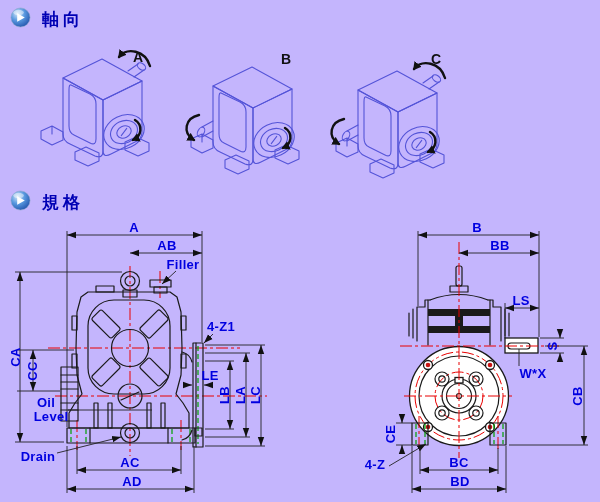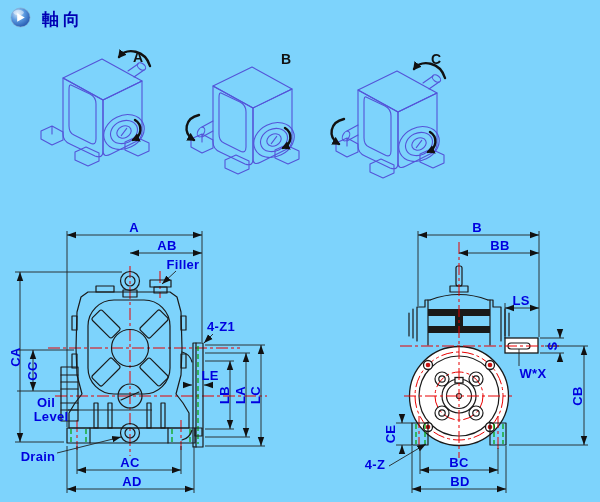--- a/index.html
+++ b/index.html
@@ -1,16 +1,16 @@
 <!DOCTYPE html>
 <html><head>
 <meta charset="utf-8">
 <style>
   html,body{margin:0;padding:0;background:#fff;}
-  #page{position:relative;width:600px;height:502px;background:#7dd3fc;overflow:hidden;
+  #page{position:relative;width:600px;height:502px;background:#c4b5fd;overflow:hidden;
         font-family:"Liberation Sans",sans-serif;}
   .hdr{position:absolute;left:0;width:100%;height:26px;}
   .hdr .bullet{position:absolute;left:10px;top:0;width:21px;height:21px;display:block;}
   .hdr .hdr-text{position:absolute;left:42px;top:1px;font-size:17px;font-weight:bold;
         color:#0000b4;letter-spacing:4px;font-family:"Liberation Sans",sans-serif;}
   svg{position:absolute;left:0;}
   
   .bl{stroke:#1a1a1a;fill:none;stroke-width:1.2;stroke-linejoin:round;stroke-linecap:round;}
   .blf{fill:#1a1a1a;stroke:none;}
   .wf{fill:#ffffff;stroke:#1a1a1a;stroke-width:1.3;}
@@ -100,20 +100,37 @@
       <use href="#gb"></use>
         <use href="#tshaft"></use>
         <use href="#sshaft"></use>
         <use href="#tarrow"></use>
         <use href="#sarrow"></use>
         <use href="#harrow"></use>
     </g>
     <text class="vlab" x="436" y="26">C</text>
   </svg>
 
+  <div class="hdr" style="top:190px">
+    <span class="bullet">
+      <svg width="21" height="21" viewBox="0 0 22 22" style="position:static">
+        <defs>
+          <radialGradient id="sg2" cx="35%" cy="30%" r="80%">
+            <stop offset="0" stop-color="#d2e6f8"></stop>
+              <stop offset="0.45" stop-color="#5a9ae0"></stop>
+              <stop offset="1" stop-color="#1d4ea8"></stop>
+          </radialGradient>
+        </defs>
+        <circle cx="11" cy="11" r="10" fill="url(#sg2)" stroke="#8fa8c8" stroke-width="0.6"></circle>
+        <polygon points="7.5,6.5 7.5,15.5 15.5,11" fill="#fff"></polygon>
+        <ellipse cx="9" cy="5.8" rx="5.5" ry="2.8" fill="#fff" opacity="0.45"></ellipse>
+      </svg>
+    </span>
+    <span class="hdr-text">規格</span>
+  </div>
 
   <svg width="600" height="292" viewBox="0 210 600 292" style="top:210px">
     <defs>
       <marker id="ma" markerWidth="11" markerHeight="9" refX="9" refY="4" orient="auto-start-reverse" markerUnits="userSpaceOnUse">
         <path d="M0,0.8 L9,4 L0,7.2 Z" fill="#111"></path>
       </marker>
     </defs>
 
     <g>
 

